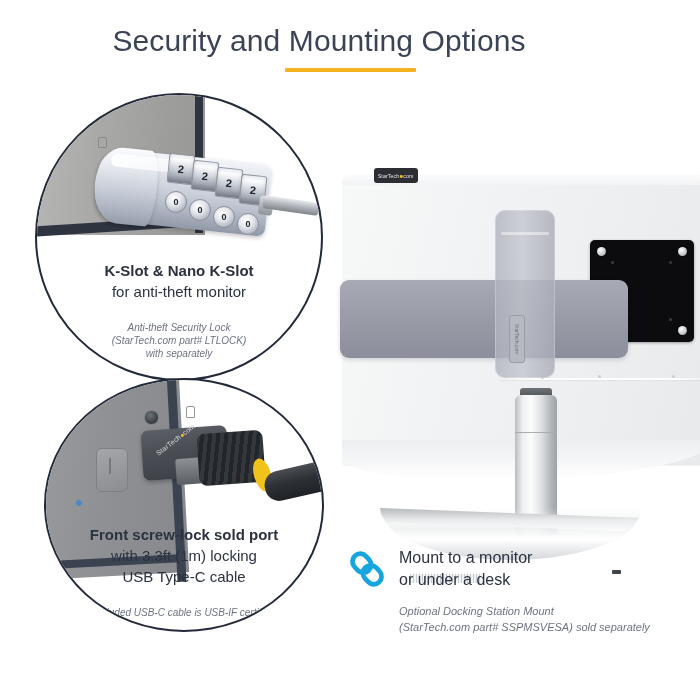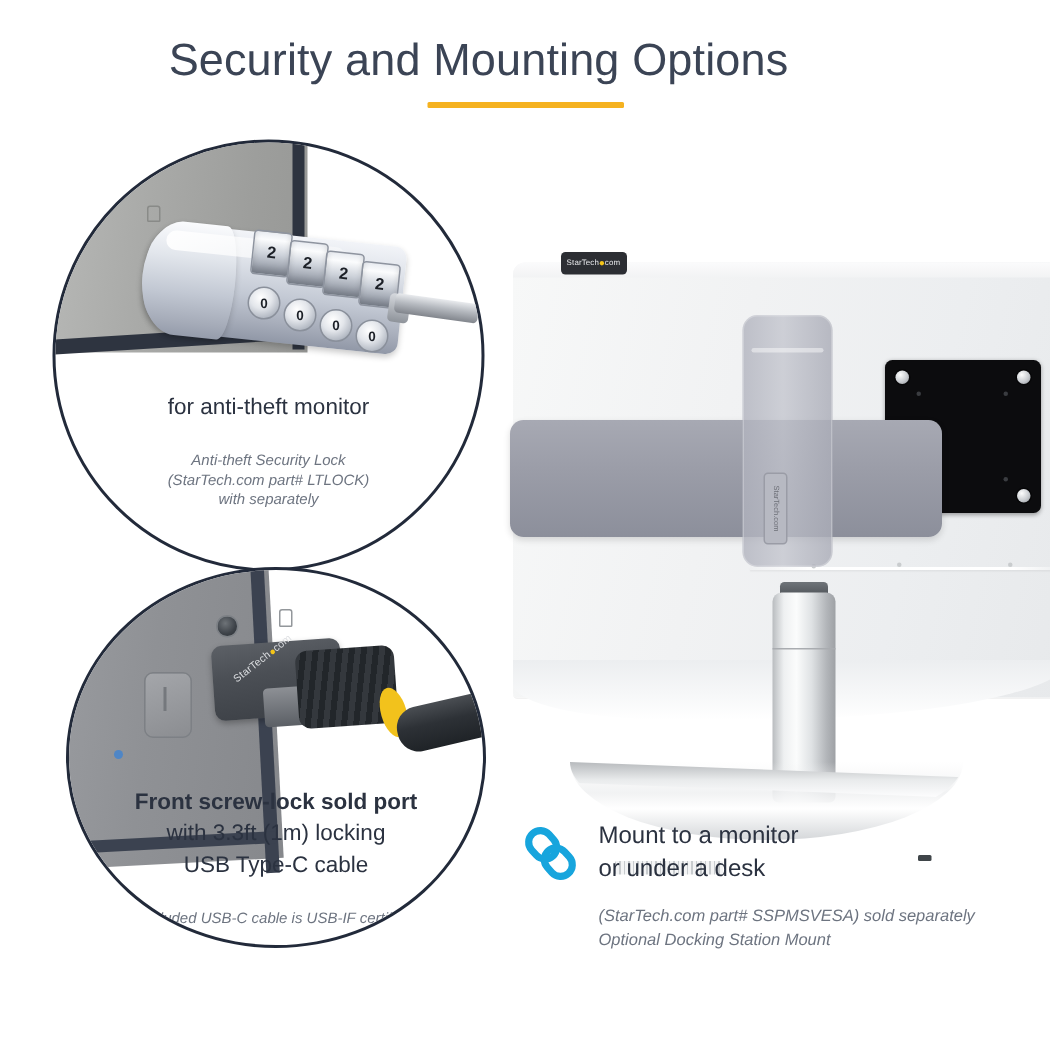--- a/index.html
+++ b/index.html
@@ -683,20 +683,21 @@
 
     <div class="dial-small" style="left:128px; top:96px;">0</div>
     <div class="dial-small" style="left:152px; top:104px;">0</div>
     <div class="dial-small" style="left:176px; top:111px;">0</div>
     <div class="dial-small" style="left:200px; top:118px;">0</div>
 
     <div class="lock-cable-tip"></div>
     <div class="lock-cable"></div>
 
     <div class="callout-text" style="top:166px;">
+      <div class="callout-head">K-Slot &amp; Nano K-Slot</div>
       <div class="callout-sub">for anti-theft monitor</div>
       <div class="callout-note">
         <div>Anti-theft Security Lock</div>
         <div>(StarTech.com part# LTLOCK)</div>
         <div>with separately</div>
       </div>
     </div>
   </div>
 
   <div class="callout" id="callout-2">
@@ -734,18 +735,18 @@
           <rect x="15.5" y="4.5" width="17" height="22" rx="8.5"></rect>
           <rect x="15.5" y="21.5" width="17" height="22" rx="8.5"></rect>
         </g>
       </svg>
       <div class="feature-title">
         <div>Mount to a monitor</div>
         <div>or under a desk</div>
       </div>
     </div>
     <div class="feature-note">
+      <div>Optional Docking Station Mount</div>
       <div>(StarTech.com part# SSPMSVESA) sold separately</div>
-      <div>Optional Docking Station Mount</div>
     </div>
   </div>
 
 </div>
 
 </body></html>

